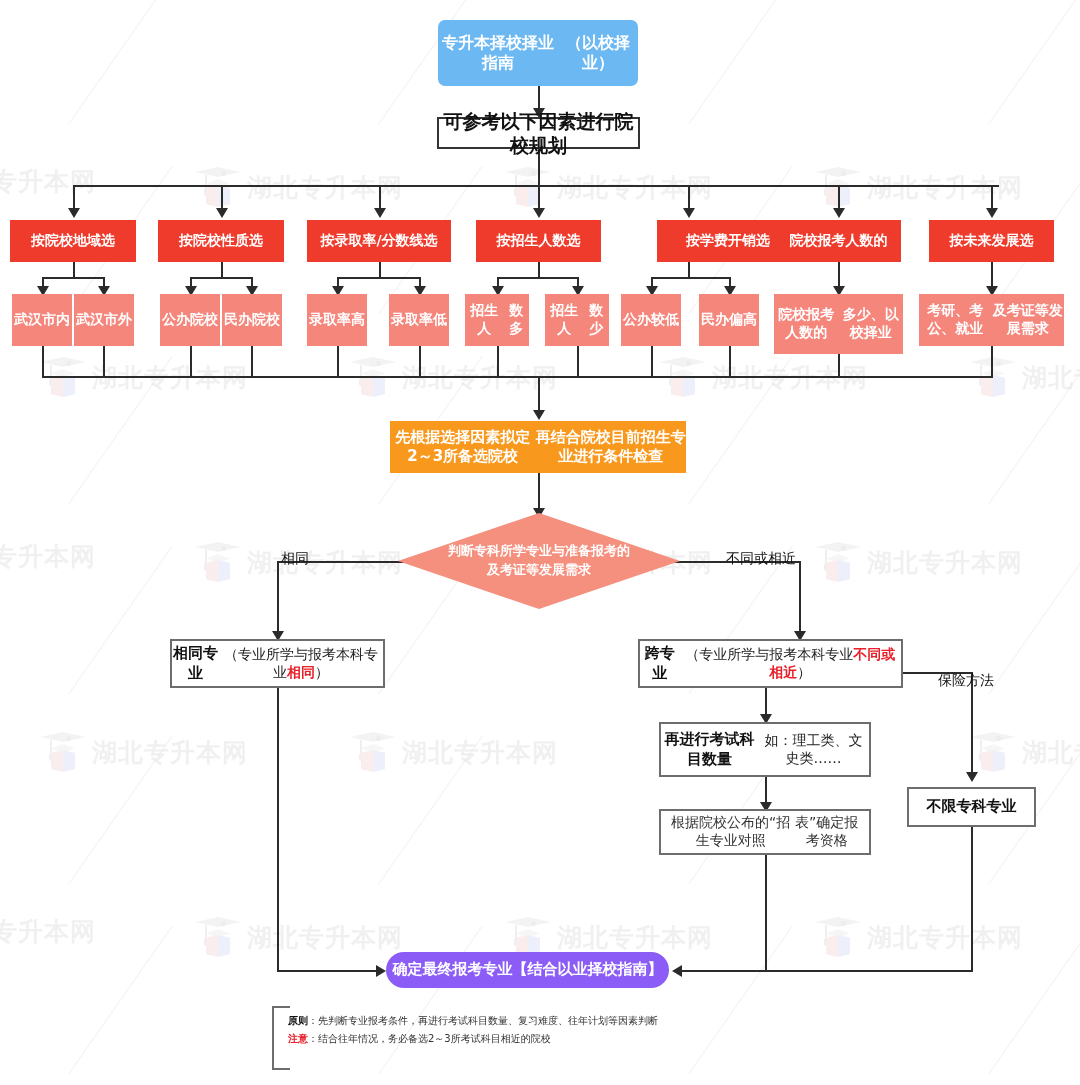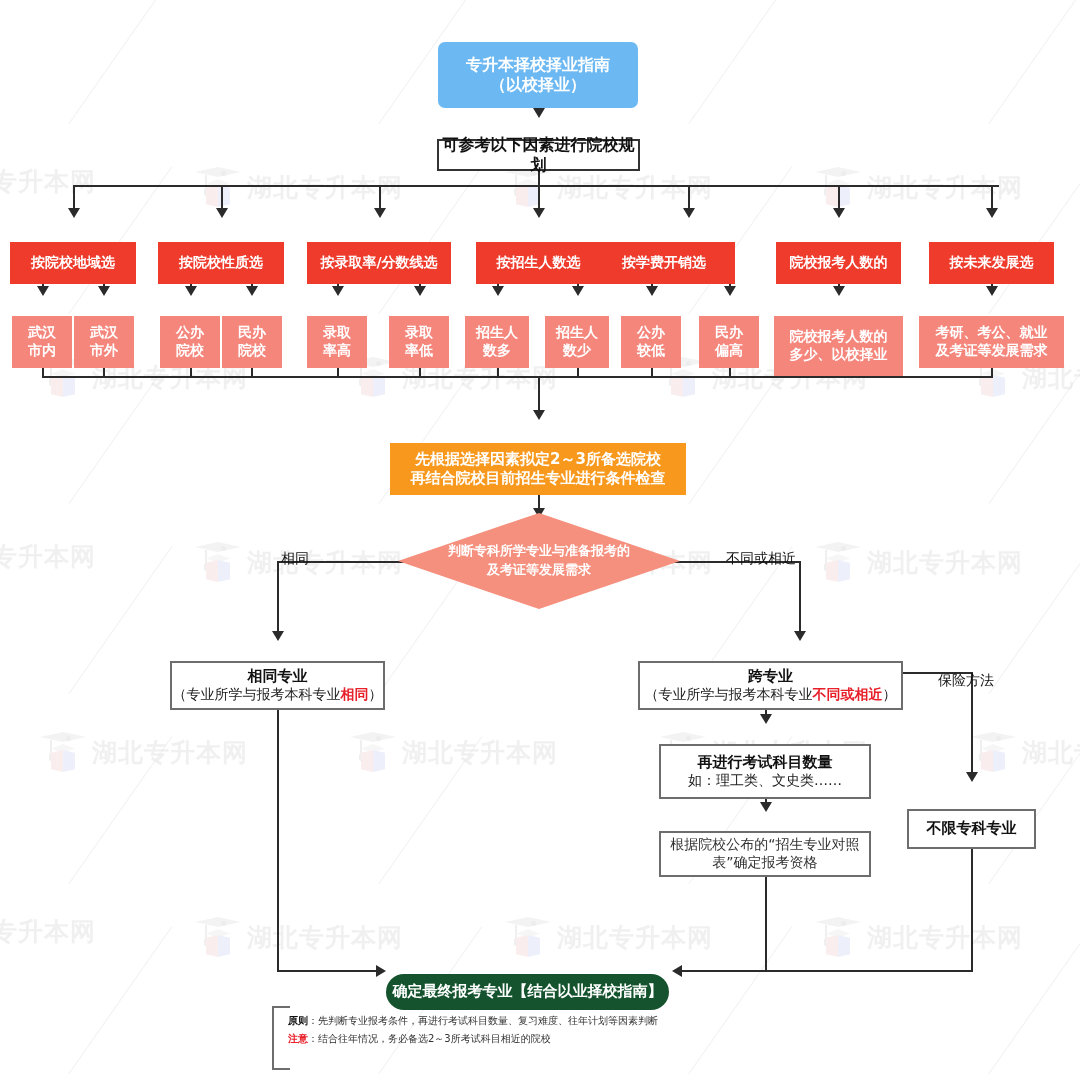--- a/index.html
+++ b/index.html
@@ -30,31 +30,31 @@
   .wm .bookR{position:absolute;left:23px;top:20px;width:12px;height:22px;
       background:#dde3f7;clip-path:polygon(0% 0%,100% 12%,100% 88%,0% 100%);}
   .wm .bookTop{position:absolute;left:11px;top:14px;width:24px;height:10px;background:#efefef;
       clip-path:polygon(50% 0%,100% 45%,50% 90%,0% 45%);}
   .slash{position:absolute;width:1px;background:#f0f0f0;opacity:.9;
       transform-origin:center;}
 
   
   .layer{position:absolute;left:0;top:0;width:1080px;height:1085px;z-index:2;}
   .node{position:absolute;box-sizing:border-box;display:flex;
-        flex-direction:column;align-items:center;justify-content:center;
-        text-align:center;line-height:1.28;margin-top:22px;}
+        align-items:center;justify-content:center;
+        text-align:center;line-height:1.28;}
 
   .n-title{background:#6cb8f2;color:#ffffff;border-radius:7px;
            font-weight:700;font-size:16px;}
   .n-plain{background:#ffffff;border:2px solid #333333;color:#111111;
-           font-weight:700;font-size:16px;justify-content:center;}
+           font-weight:700;font-size:19px;justify-content:center;}
   .n-red{background:#ef3b2c;color:#ffffff;font-weight:700;font-size:14px;}
   .n-redlight{background:#f5867c;color:#ffffff;font-weight:700;font-size:14px;}
   .n-orange{background:#f8991d;color:#ffffff;font-weight:700;font-size:15px;}
-  .n-green{background:#14532d;color:#ffffff;font-weight:700;font-size:15px;
+  .n-green{background:#8b5cf6;color:#ffffff;font-weight:700;font-size:15px;
            border-radius:18px;}
   .n-box{background:#ffffff;border:2px solid #6d6d6d;color:#111111;font-size:14px;}
   .n-box .hd{font-weight:700;font-size:15px;}
   .n-box .sub{font-size:14px;color:#222;}
   .n-box2{background:#ffffff;border:2px solid #6d6d6d;color:#333333;font-size:14px;
           padding:0 8px;}
   .hl{color:#e8202a;font-weight:700;}
 
   .diamond{position:absolute;}
   .diamond .shape{position:absolute;inset:0;background:#f5907e;
@@ -462,21 +462,21 @@
     </div>
     <div class="node n-red" style="left:158px;top:220px;width:126px;height:42px;">
       <div>按院校性质选</div>
     </div>
     <div class="node n-red" style="left:307px;top:220px;width:144px;height:42px;">
       <div>按录取率/分数线选</div>
     </div>
     <div class="node n-red" style="left:476px;top:220px;width:125px;height:42px;">
       <div>按招生人数选</div>
     </div>
-    <div class="node n-red" style="left:593px;top:220px;width:142px;height:42px;justify-content:center;">
+    <div class="node n-red" style="left:657px;top:220px;width:142px;height:42px;justify-content:center;">
       <div>按学费开销选</div>
     </div>
     <div class="node n-red" style="left:776px;top:220px;width:125px;height:42px;">
       <div>院校报考人数的</div>
     </div>
     <div class="node n-red" style="left:929px;top:220px;width:125px;height:42px;">
       <div>按未来发展选</div>
     </div>
 
     <div class="node n-redlight" style="left:12px;top:294px;width:60px;height:52px;">

